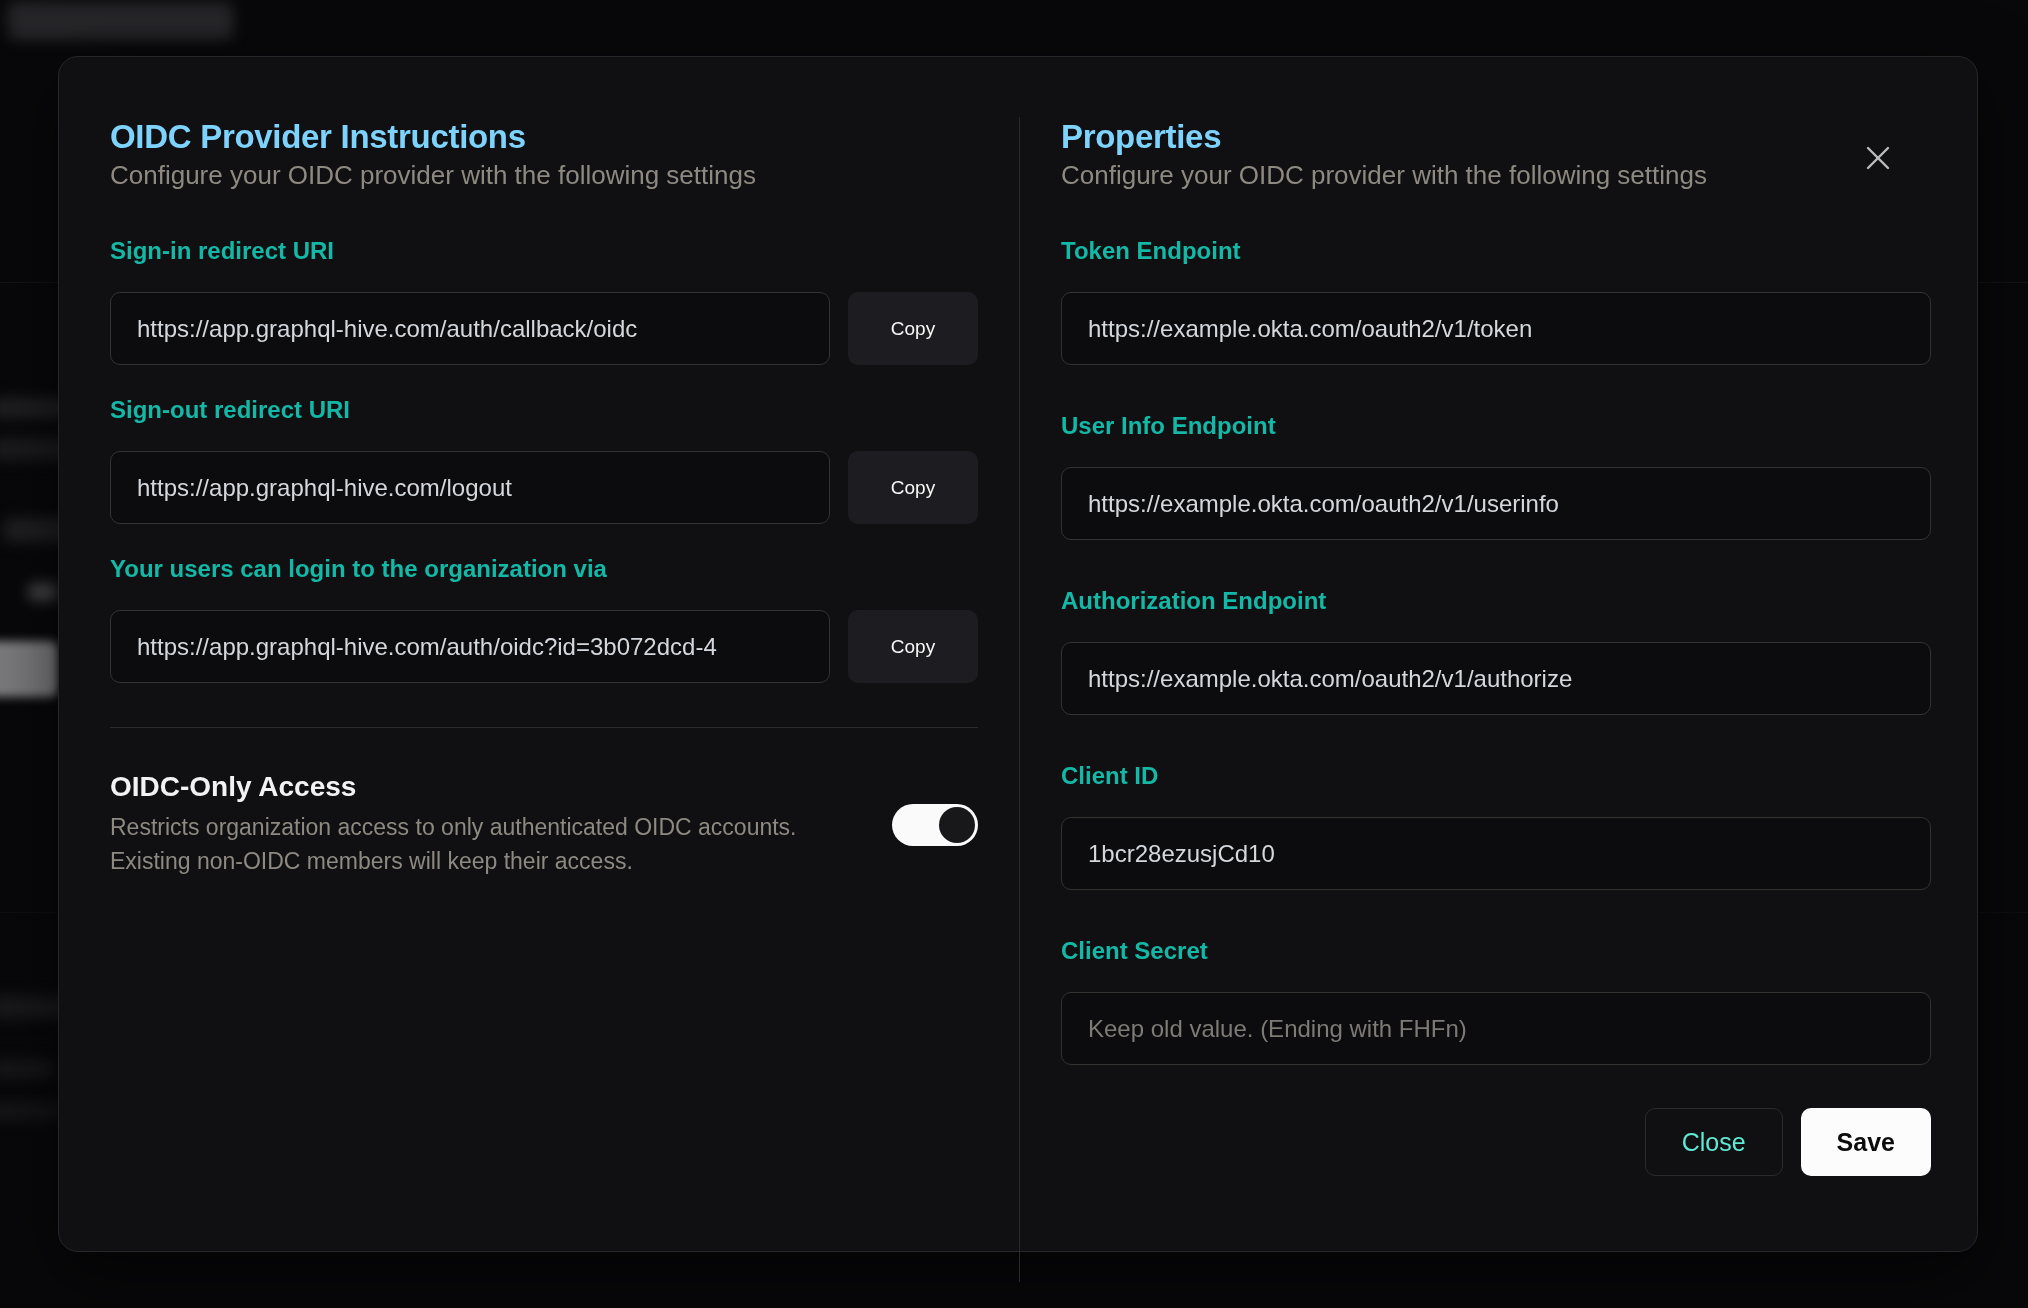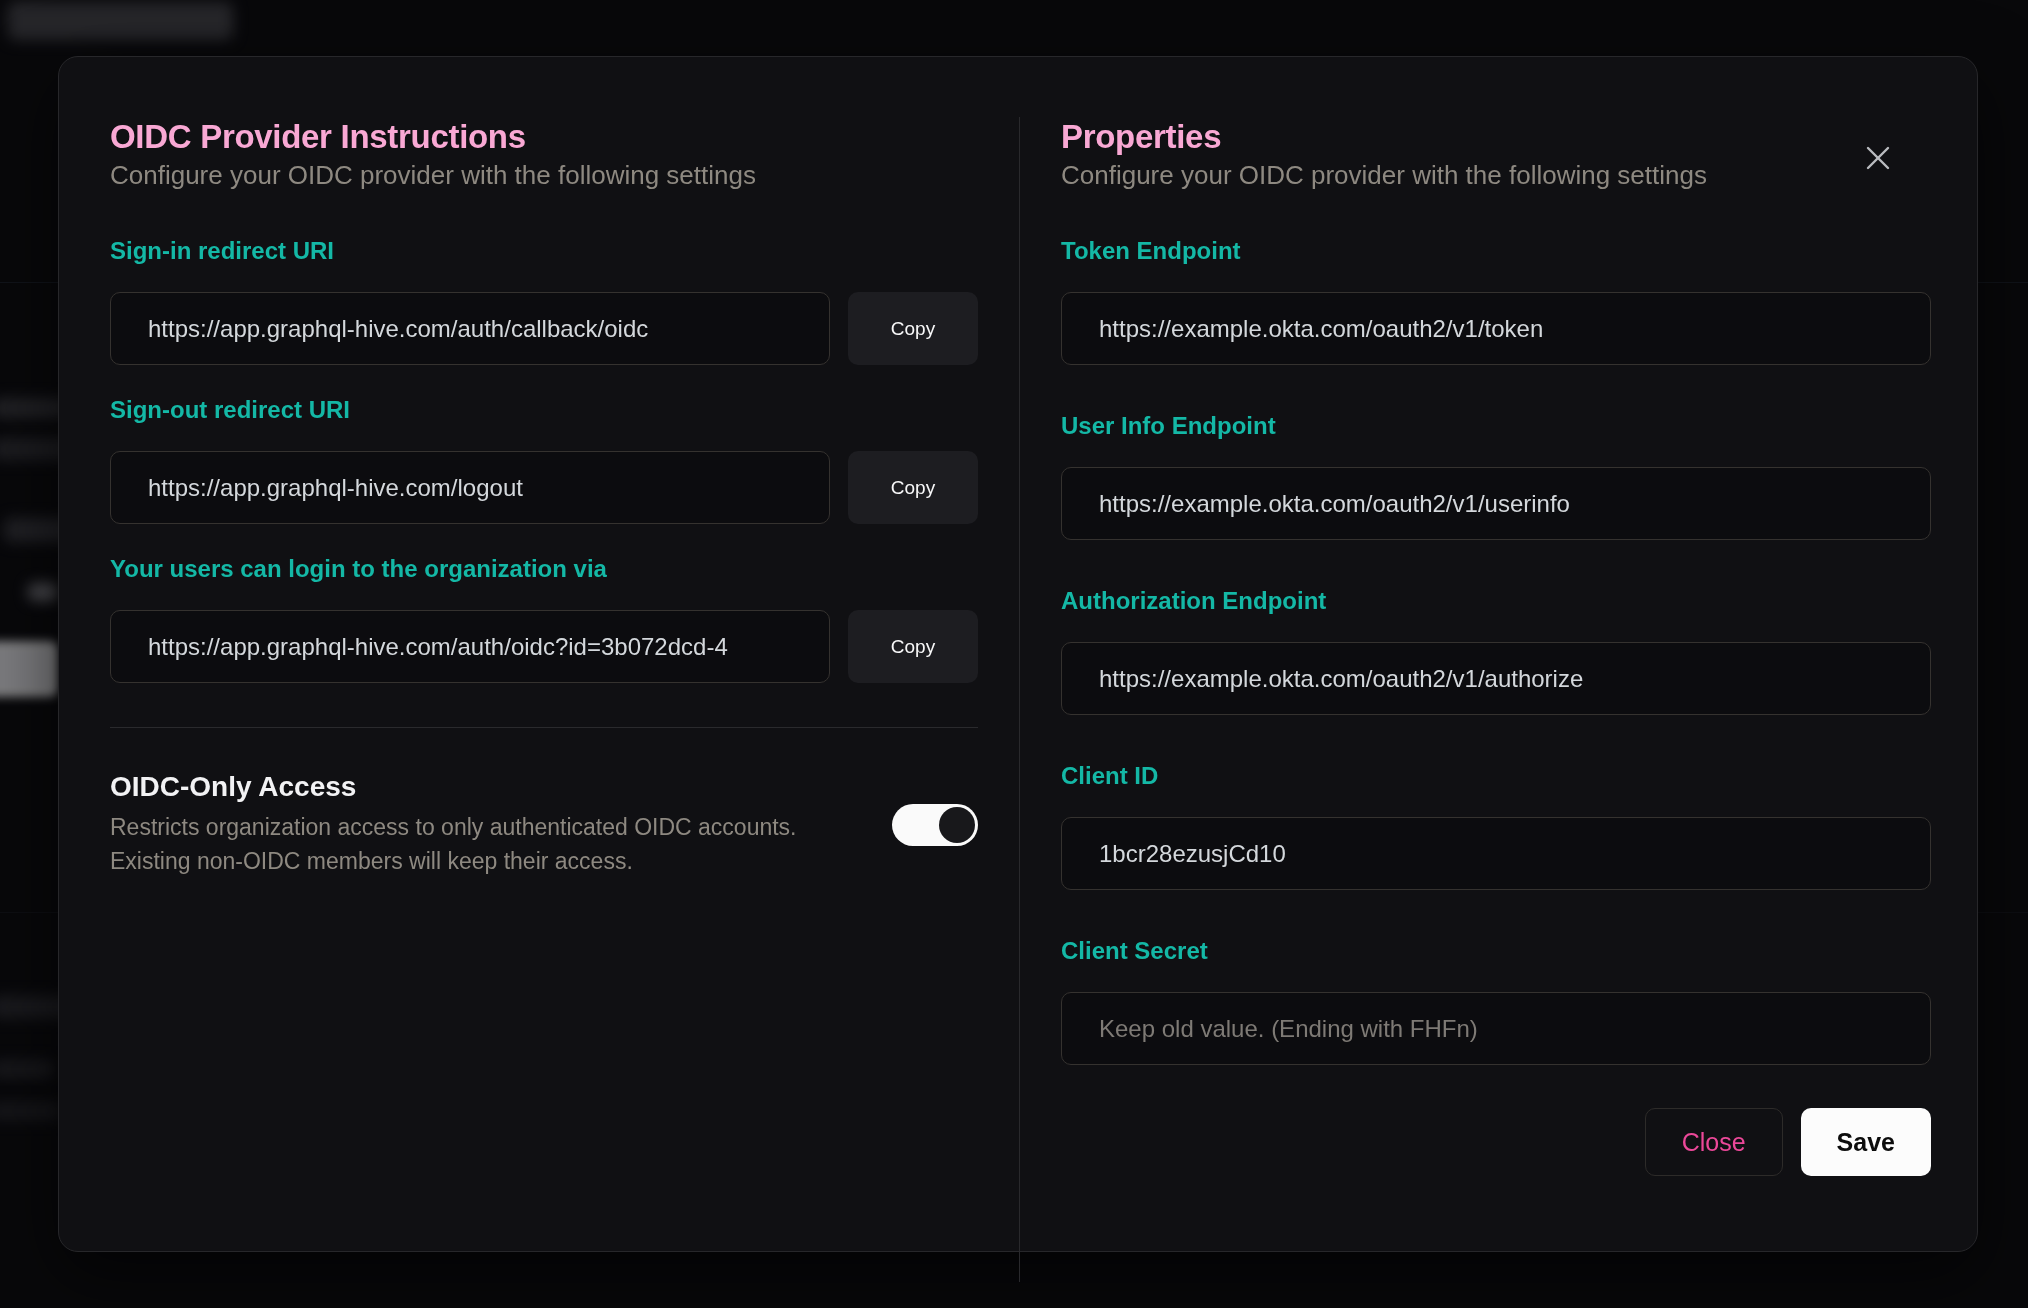--- a/index.html
+++ b/index.html
@@ -30,40 +30,40 @@
     display:flex; align-items:center; justify-content:center;
     cursor:pointer; background:none; border:none; padding:0;
   }
 
   .col-left  { position:absolute; left:51px;  top:59px; width:868px; }
   .col-right { position:absolute; left:1002px; top:59px; width:870px; }
   .v-divider { position:absolute; left:960px; top:60px; height:1165px; width:1px; background:#29292c; }
 
   h2.section-title {
     font-size:33px; line-height:42px; font-weight:700;
-    letter-spacing:-0.3px; color:#f9a8d4;
+    letter-spacing:-0.3px; color:#7dd3fc;
   }
   .subtitle { font-size:26px; line-height:34px; color:#8e8981; margin-top:0; }
 
   .field-label { font-size:24px; line-height:30px; font-weight:700; color:#14b8a6; }
   .lbl-first { margin-top:44px; }
   .col-left  .field-label.lbl-next { margin-top:30px; }
   .col-right .field-label.lbl-next { margin-top:46px; }
 
   .field-row { display:flex; gap:18px; margin-top:26px; }
 
   .text-input {
     height:73px; width:100%;
     background:#0c0c0f;
     border:1px solid #35322f;
     border-radius:10px;
     color:#d4d8dc;
     font-family:"Liberation Sans", sans-serif;
     font-size:24px;
-    padding:0 37px;
+    padding:0 26px;
     outline:none;
     white-space:nowrap; overflow:hidden; text-overflow:clip;
   }
   .text-input::placeholder { color:#7e7a75; }
   .col-left .text-input { width:720px; flex:0 0 720px; }
 
   .copy-btn {
     flex:0 0 130px; height:73px;
     background:#1d1d21; color:#f7f7f8;
     border:none; border-radius:10px;
@@ -92,21 +92,21 @@
   }
   .toggle.on { background:#fafafa; }
   .toggle.on .thumb { left:47px; }
 
   .btn-row { display:flex; justify-content:flex-end; gap:18px; margin-top:43px; }
   .btn {
     height:68px; border-radius:10px; font-family:"Liberation Sans", sans-serif;
     font-size:25px; cursor:pointer; padding:0 36px;
   }
   .btn-close {
-    background:transparent; border:1px solid #2d2b29; color:#ec4899; font-weight:400;
+    background:transparent; border:1px solid #2d2b29; color:#5eead4; font-weight:400;
   }
   .btn-save {
     background:#fcfcfc; border:none; color:#0c0c0c; font-weight:700;text-align:right;
   }
 </style>
 </head>
 <body>
 
 <div>
   <div class="bg-blob" style="left:8px; top:2px; width:225px; height:38px; background:#45454a;"></div>

